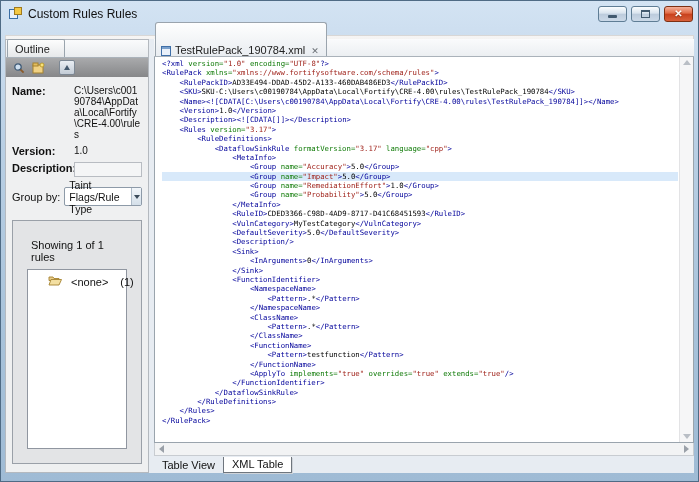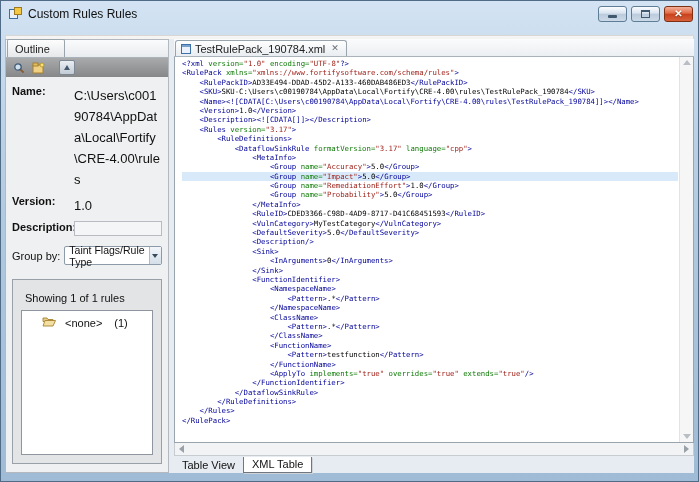--- a/index.html
+++ b/index.html
@@ -29,56 +29,56 @@
     background:linear-gradient(#f6f5f4,#ecebea); border:1px solid #d8d7d6;
     display:flex; align-items:center; padding-left:4px; }
   .menu-item { font-size:11px; color:#000; padding:1px 7px; }
   .menu-item u { text-underline-offset:1px; }
 
   
   .content { position:absolute; left:4px; right:4px; top:38px; bottom:8px;
     background:#e7ecf2; display:flex; }
 
   
-  .left-panel { width:164px; display:flex; flex-direction:column; background:#eff0f1;
+  .left-panel { width:144px; display:flex; flex-direction:column; background:#eff0f1;
     border:1px solid #b4b9bf; }
   .view-tabrow { height:18px; background:linear-gradient(#fafbfc,#e9ecef); border-bottom:1px solid #aab2ba; display:flex; align-items:flex-end; }
   .view-tab { width:58px; height:18px; margin-left:1px; background:linear-gradient(#fdfdfd,#e6e8ea);
     border:1px solid #9aa4ad; border-bottom:none; border-radius:2px 2px 0 0;
     font-size:11px; color:#222; display:flex; align-items:center; padding-left:7px; }
   .view-toolbar { height:19px; background:linear-gradient(#a9aaac,#868789); display:flex; align-items:center; padding-left:5px; gap:5px; }
   .tb-icon { width:15px; height:14px; display:flex; align-items:center; justify-content:center; }
   .tb-btn { width:16px; height:15px; margin-left:8px; background:linear-gradient(#e9eef3,#c3ccd6); border:1px solid #7d8894; border-radius:2px;
     display:flex; align-items:center; justify-content:center; }
   .arr-up-sm { width:0; height:0; border-left:3px solid transparent; border-right:3px solid transparent; border-bottom:5px solid #44596e; }
 
   .form { padding:8px 6px 0 6px; }
   .frow { display:grid; grid-template-columns:62px 1fr; column-gap:0; margin-bottom:5px; }
   .flabel { font-size:11px; font-weight:bold; color:#111; }
-  .fvalue { font-size:13px; color:#111; word-break:break-all; line-height:21px; }
+  .fvalue { font-size:10px; color:#111; word-break:break-all; line-height:11px; }
   .desc-input { width:100%; height:15px; border:1px solid #b8bcc2; background:#f4f5f6; font-size:10px; padding:0 2px; font-family:"Liberation Sans",sans-serif; }
   .groupby-row { display:flex; align-items:center; gap:4px; margin:10px 0 2px 0; }
   .gb-label { font-size:11px; color:#111; white-space:nowrap; }
   .combo { flex:1; height:19px; background:#fff; border:1px solid #8d9aa8; border-radius:2px;
     display:flex; align-items:center; font-size:10.5px; padding-left:4px; color:#111; }
   .combo-arrow { margin-left:auto; width:15px; height:100%; display:flex; align-items:center; justify-content:center;
     background:linear-gradient(#f2f6fa,#d4dfe9); border-left:1px solid #aebbc8; }
   .tri-down { width:0; height:0; border-left:3px solid transparent; border-right:3px solid transparent; border-top:4px solid #3a4a5a; }
 
   .rules-group { flex:1; margin:12px 6px 8px 6px; border:1px solid #9aa0a8; background:#e3e4e6;
-    display:flex; flex-direction:column; padding:8px; }
+    display:flex; flex-direction:column; padding:14px; }
   .rules-header { font-size:11px; color:#111; padding:4px 2px 6px 4px; }
   .rules-list { flex:1; background:#fff; border:1px solid #909album6; border:1px solid #9096a0; }
   .rule-item { display:flex; align-items:center; gap:9px; padding:5px 0 0 20px; font-size:11px; color:#111; }
   .rule-count { margin-left:3px; }
 
   
   .right-panel { flex:1; margin-left:5px; display:flex; flex-direction:column; min-width:0; }
   .editor-tabrow { height:18px; display:flex; align-items:flex-end; background:linear-gradient(#fafbfc,#eceff2); border-bottom:1px solid #aab2ba; }
-  .editor-tab { display:flex; align-items:center; gap:4px; height:16px; padding:0 7px 0 5px;
+  .editor-tab { display:flex; align-items:flex-end; gap:4px; height:34px; padding:0 7px 0 5px;
     background:linear-gradient(#fefefe,#e9edf1); border:1px solid #9aa4ad; border-bottom:none;
     border-radius:3px 3px 0 0; margin-left:1px; }
   .file-icon { width:10px; height:10px; border:1px solid #3f6fa8; background:#eaf1fa; position:relative; }
   .file-icon::after { content:""; position:absolute; left:0; top:0; right:0; height:2px; background:#7aa0cc; }
   .tab-label { font-size:11px; color:#222; white-space:nowrap; }
   .tab-close { font-size:9px; color:#6a6f75; margin-left:2px; line-height:1; }
 
   .editor-body { position:relative; flex:1; background:#fff; border:1px solid #9aa4ad; border-top:none; overflow:hidden; }
   .code { position:absolute; left:7px; top:2px; right:15px; bottom:0;
     font-family:"DejaVu Sans Mono",monospace; font-size:7.3px; line-height:9.4px; white-space:pre; }

